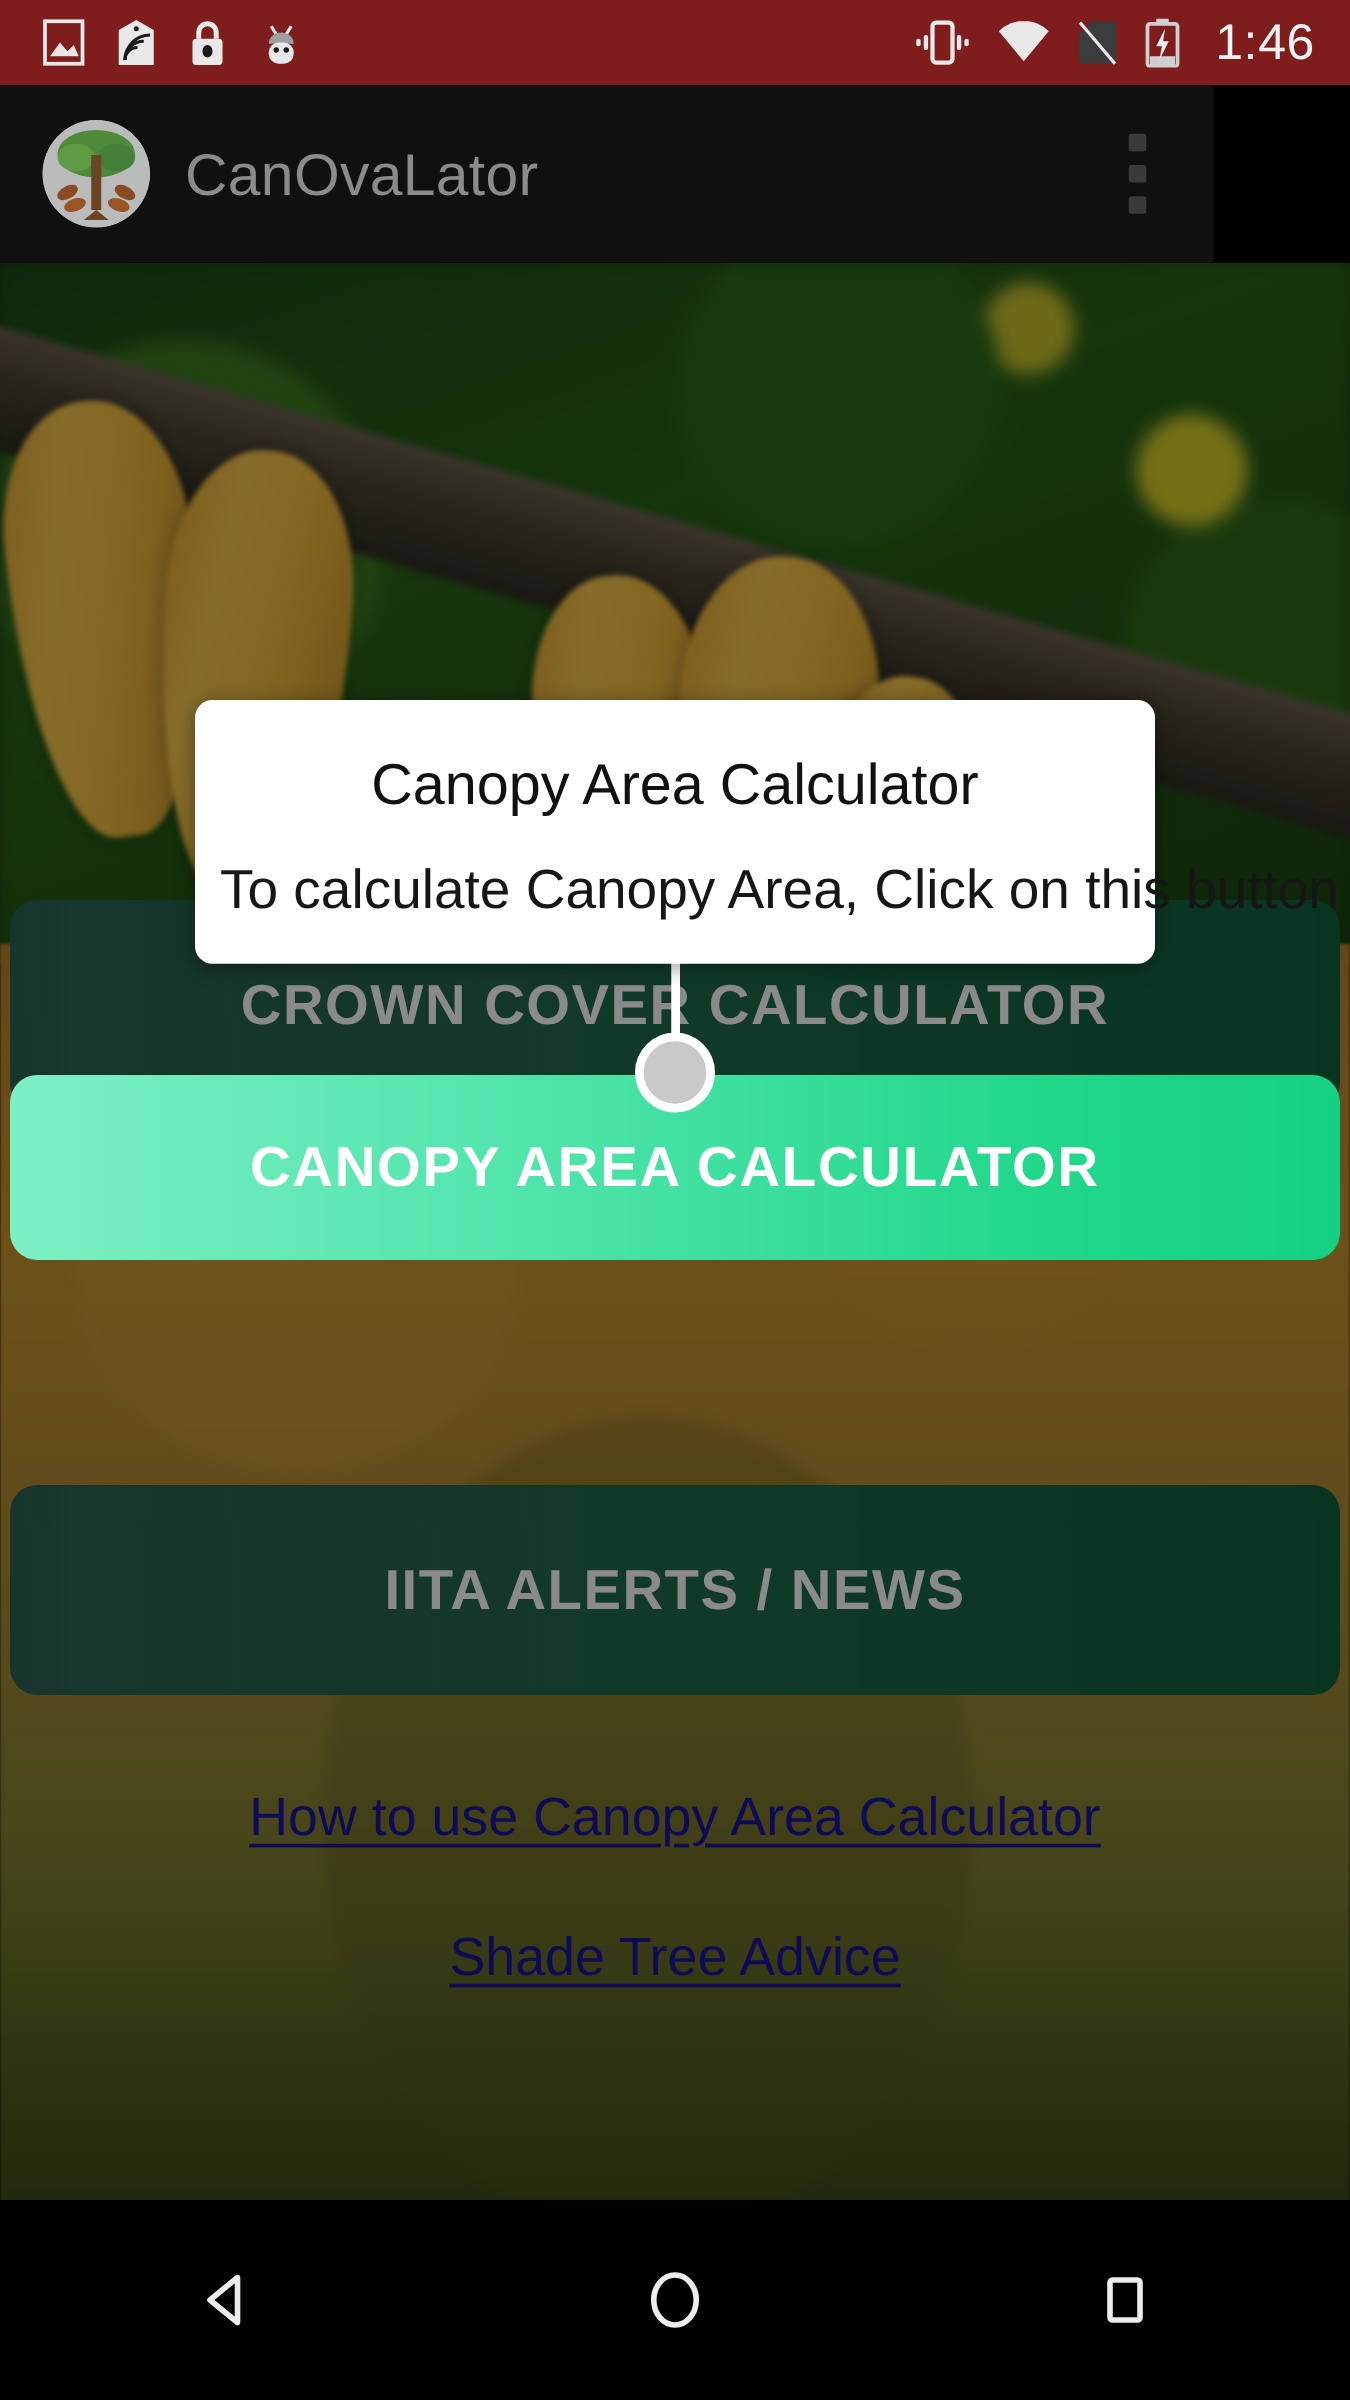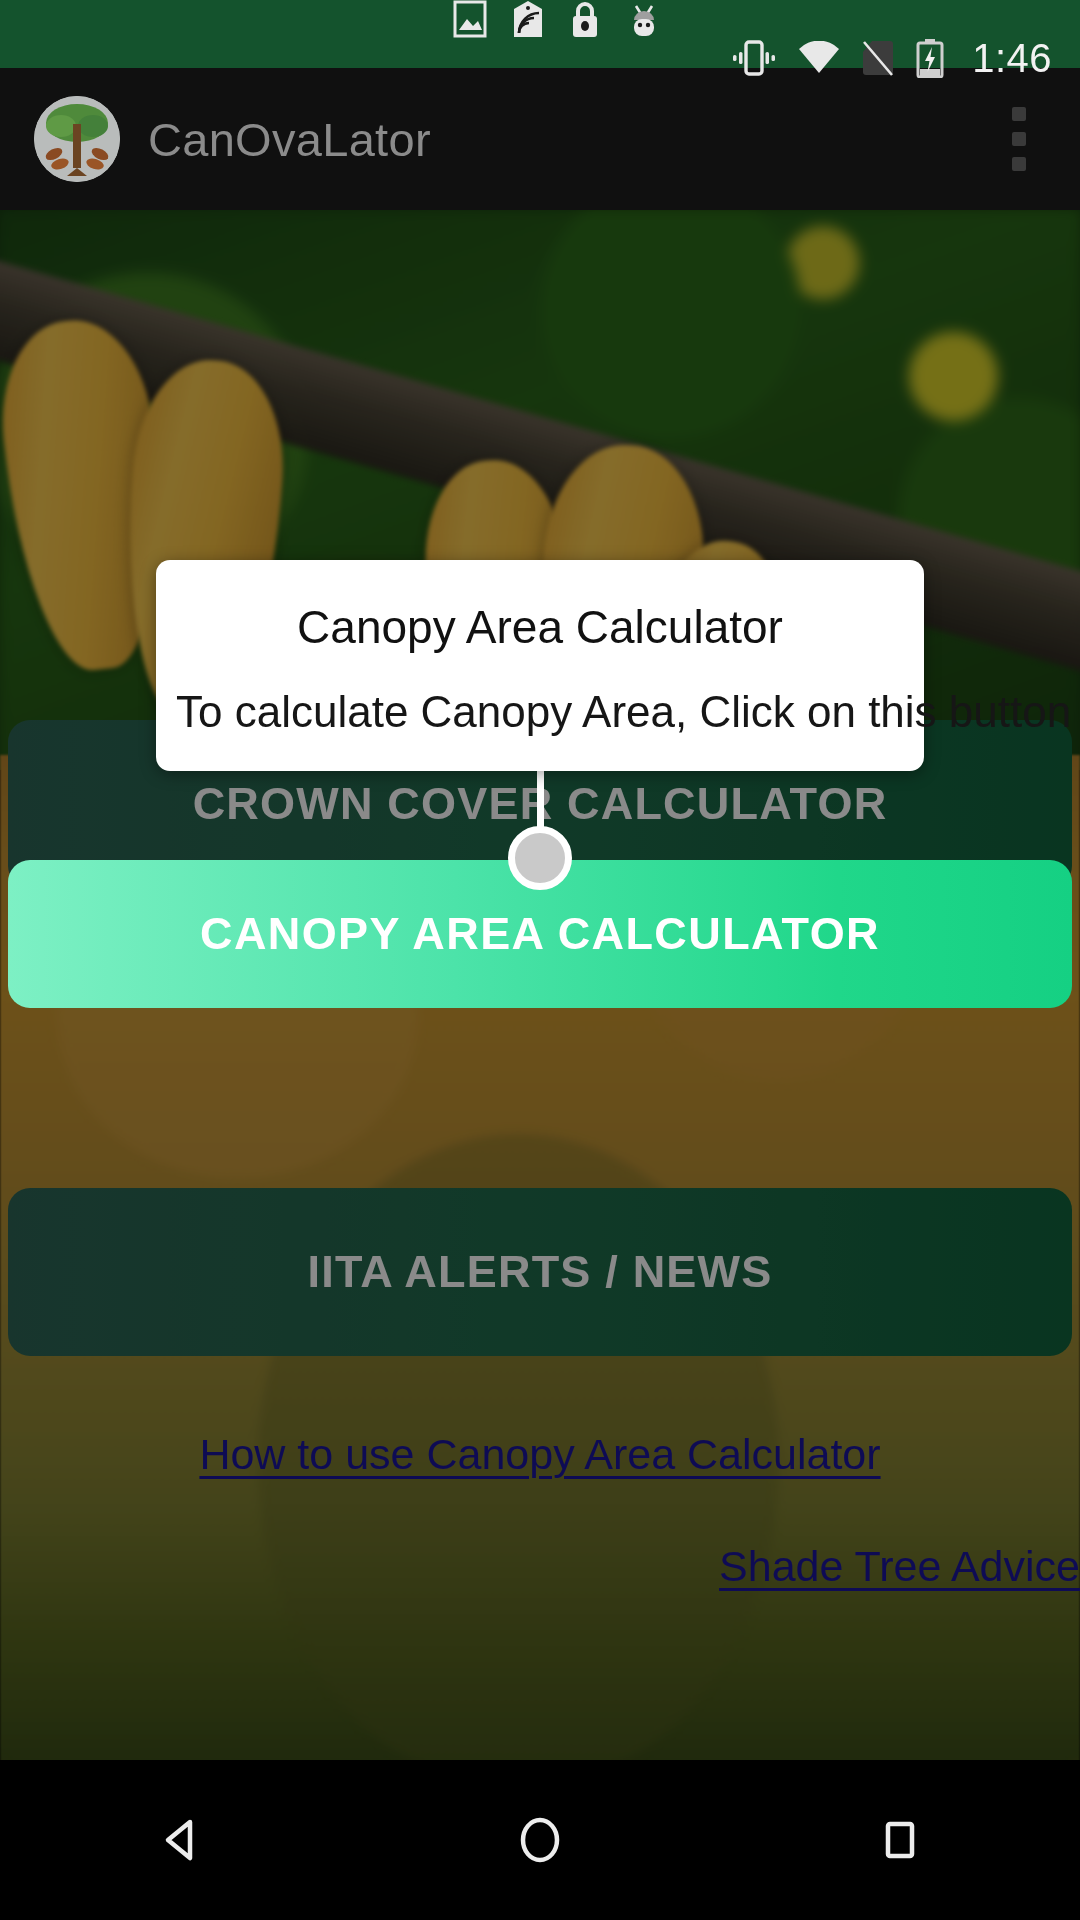--- a/index.html
+++ b/index.html
@@ -3,28 +3,28 @@
 <meta charset="utf-8">
 <style>
   * { margin:0; padding:0; box-sizing:border-box; }
   html,body { width:1080px; height:1920px; overflow:hidden; background:#000;
               font-family:"Liberation Sans", sans-serif; }
 
   .phone { position:relative; width:1080px; height:1920px; overflow:hidden; background:#000; }
 
   
   .statusbar { position:absolute; left:0; top:0; width:1080px; height:68px;
-               background:#14532d; display:flex; align-items:center; z-index:60;flex-direction:column; }
+               background:#7f1d1d; display:flex; align-items:center; z-index:60; }
   .sb-left  { display:flex; align-items:center; gap:26px; padding-left:34px; }
   .sb-right { display:flex; align-items:center; gap:22px; margin-left:auto; padding-right:28px; }
   .sb-ico { display:block; }
   .sb-clock { color:#f2f2f2; font-size:40px; letter-spacing:0.5px; line-height:1; padding-left:6px; }
 
   
-  .appbar { position:absolute; left:0; top:68px; width:1080px; height:142px;
+  .appbar { position:absolute; left:0; top:68px; width:971px; height:142px;
             background:#101010; display:flex; align-items:center; z-index:50; }
   .logo { width:86px; height:86px; border-radius:50%; margin-left:34px; flex:0 0 auto;
           background:#b9bcbb; position:relative; overflow:hidden; }
   .appbar-title { color:#8b8b8b; font-size:47px; margin-left:28px; letter-spacing:0.3px; }
   .overflow { margin-left:auto; margin-right:44px; display:flex; flex-direction:column;
               gap:11px; padding:10px; }
   .overflow span { width:14px; height:14px; background:#3a3a3a; border-radius:2px; display:block; }
 
   
   .content { position:absolute; left:0; top:210px; width:1080px; height:1550px; overflow:hidden; }
@@ -88,21 +88,21 @@
                 border:none; border-radius:22px; z-index:40;
                 background:linear-gradient(90deg,#7df0c4 0%,#4ce3a9 42%,#20d78a 78%,#15d083 100%);
                 color:#fff; font-size:45px; font-weight:bold; letter-spacing:1.4px;
                 display:flex; align-items:center; justify-content:center;
                 box-shadow:0 0 0 9999px rgba(0,0,0,0); }
 
   
   .links { position:absolute; left:0; top:1220px; width:1080px; text-align:center; }
   .link { display:block; color:#1b169c; font-size:43px; text-decoration:underline;
           text-underline-offset:7px; text-decoration-thickness:3px; margin:0 auto 63px; }
-  .link:last-child { margin-bottom:0;text-align:right; }
+  .link:last-child { margin-bottom:0; }
 
   
   .tip { position:absolute; left:156px; top:560px; width:768px;
          background:#fff; border-radius:14px; z-index:42;
          box-shadow:0 3px 16px rgba(0,0,0,.38); padding:42px 20px 34px; text-align:center; }
   .tip-title { color:#111; font-size:46px; line-height:1.1; margin-bottom:34px; }
   .tip-body  { color:#161616; font-size:44px; line-height:1.15; white-space:nowrap; }
 
   .pointer-line { position:absolute; left:537px; top:756px; width:7px; height:92px;
                   background:#fff; z-index:41; border-radius:3px; }

